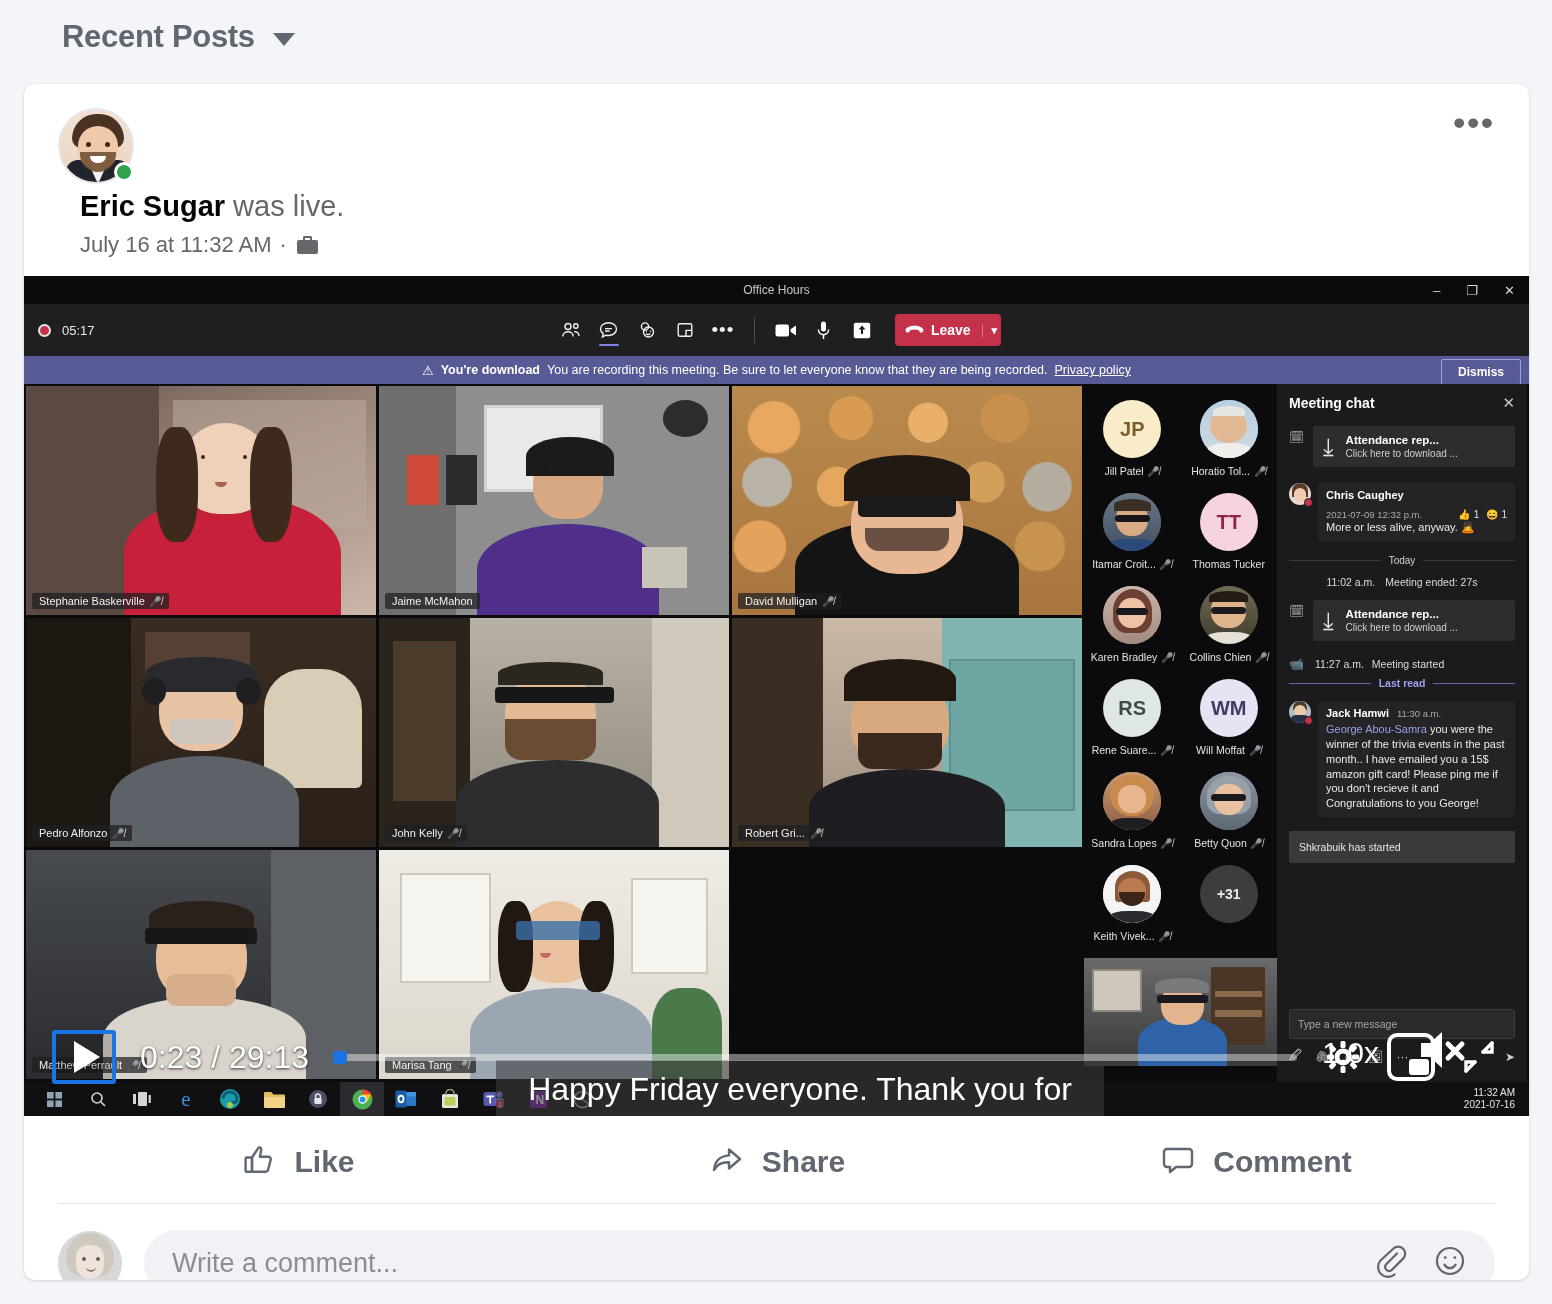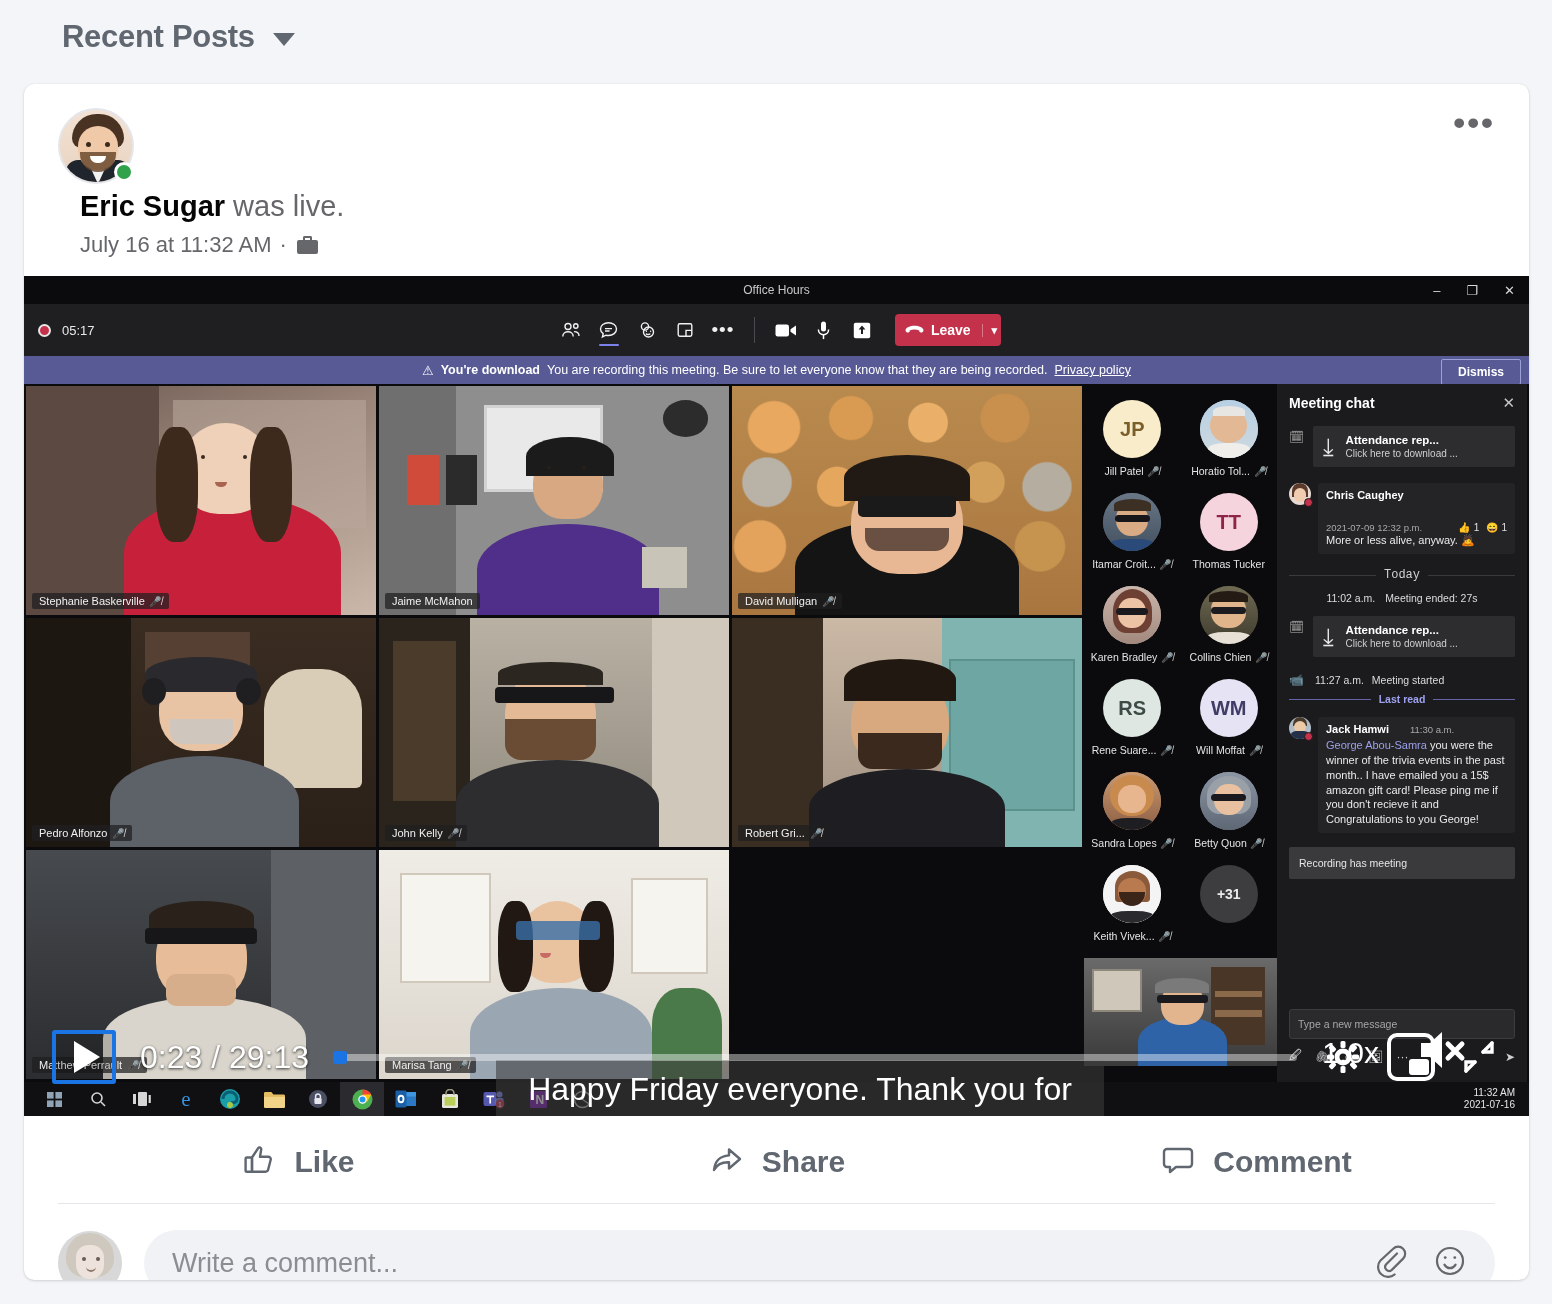--- a/index.html
+++ b/index.html
@@ -157,32 +157,32 @@
   .attach-card { flex: 1; background: #2d2d30; border-radius: 2px; padding: 8px 10px; display: flex; align-items: center; gap: 12px; cursor: pointer; }
   .dl-arrow { color: #e8e8e8; font-size: 24px; line-height: 1; }
   .attach-title { color: #fff; font-size: 11.5px; font-weight: 700; }
   .attach-sub { color: #cfcfcf; font-size: 10px; margin-top: 2px; }
 
   .cmsg { display: flex; gap: 7px; margin-bottom: 14px; }
   .cav { width: 22px; height: 22px; border-radius: 50%; flex: 0 0 22px; position: relative; overflow: visible; }
   .cav .pic { width: 22px; height: 22px; border-radius: 50%; overflow: hidden; position: relative; }
   .cav .pres { position: absolute; right: -2px; bottom: -2px; width: 9px; height: 9px; border-radius: 50%; background: #c4314b; border: 1.5px solid #1b1b1d; }
   .cbody { flex: 1; background: #242427; border-radius: 3px; padding: 6px 8px; }
-  .cline { display: flex; align-items: flex-end; gap: 21px; flex-wrap: wrap; }
+  .cline { display: flex; align-items: flex-end; gap: 8px; flex-wrap: wrap; }
   .cname { color: #fff; font-size: 11px; font-weight: 700; }
   .ctime { color: #a9a9a9; font-size: 9.5px; }
   .reacts { margin-left: auto; display: flex; gap: 7px; align-items: center; color: #e0e0e0; font-size: 10px; }
   .quote { border-left: 2px solid #8c8c8c; background: #1d1d20; margin: 6px 0 5px 0; padding: 5px 8px; }
   .qname { color: #fff; font-size: 11px; font-weight: 700; margin-bottom: 2px; }
   .qtext { color: #e2e2e2; font-size: 11px; line-height: 1.32; }
   .ctext { color: #eaeaea; font-size: 11px; line-height: 1.35; }
 
   .daydiv { display: flex; align-items: center; gap: 8px; margin: 2px 0 10px 0; }
   .daydiv .ln { flex: 1; height: 1px; background: #3a3a3d; }
-  .daydiv .lbl { color: #d2d2d2; font-size: 12px; font-family: Liberation Mono, monospace; }
+  .daydiv .lbl { color: #d2d2d2; font-size: 10px; }
   .sysline { display: flex; align-items: center; gap: 10px; color: #dcdcdc; font-size: 10.5px; margin-bottom: 12px; justify-content: center; }
   .sysrow { display: flex; align-items: center; gap: 8px; margin-bottom: 6px; }
   .lastread { display: flex; align-items: center; gap: 8px; margin: 4px 0 12px 0; }
   .lastread .ln { flex: 1; height: 1px; background: #6264a7; }
   .lastread .lbl { color: #9ea2f0; font-size: 10.5px; font-weight: 600; }
   .mention { color: #9aa0e8; }
   .sysbox { background: #3a3a3d; border-radius: 2px; padding: 10px 10px; color: #e6e6e6; font-size: 10.5px; margin-bottom: 10px; }
   .chat-input {
     position: absolute; left: 12px; right: 12px; bottom: 46px; height: 30px;
     background: #2a2a2d; border: 1px solid #3c3c40; border-radius: 3px;
@@ -768,21 +768,21 @@
               <div class="cline">
                 <span class="cname">Jack Hamwi</span>
                 <span class="ctime">11:30 a.m.</span>
               </div>
               <div class="ctext" style="margin-top:3px">
                 <span class="mention">George Abou-Samra</span><span> you were the winner of the trivia events in the past month.. I have emailed you a 15$ amazon gift card! Please ping me if you don't recieve it and Congratulations to you George!</span>
               </div>
             </div>
           </div>
 
-          <div class="sysbox">Recording has meeting</div>
+          <div class="sysbox">Shkrabuik has started</div>
 
           <div class="chat-input">
             <span>Type a new message</span>
           </div>
           <div class="chat-tools">
             <span>🖉</span>
             <span>🖇</span>
             <span>☺</span>
             <span>🖼</span>
             <span>···</span>

